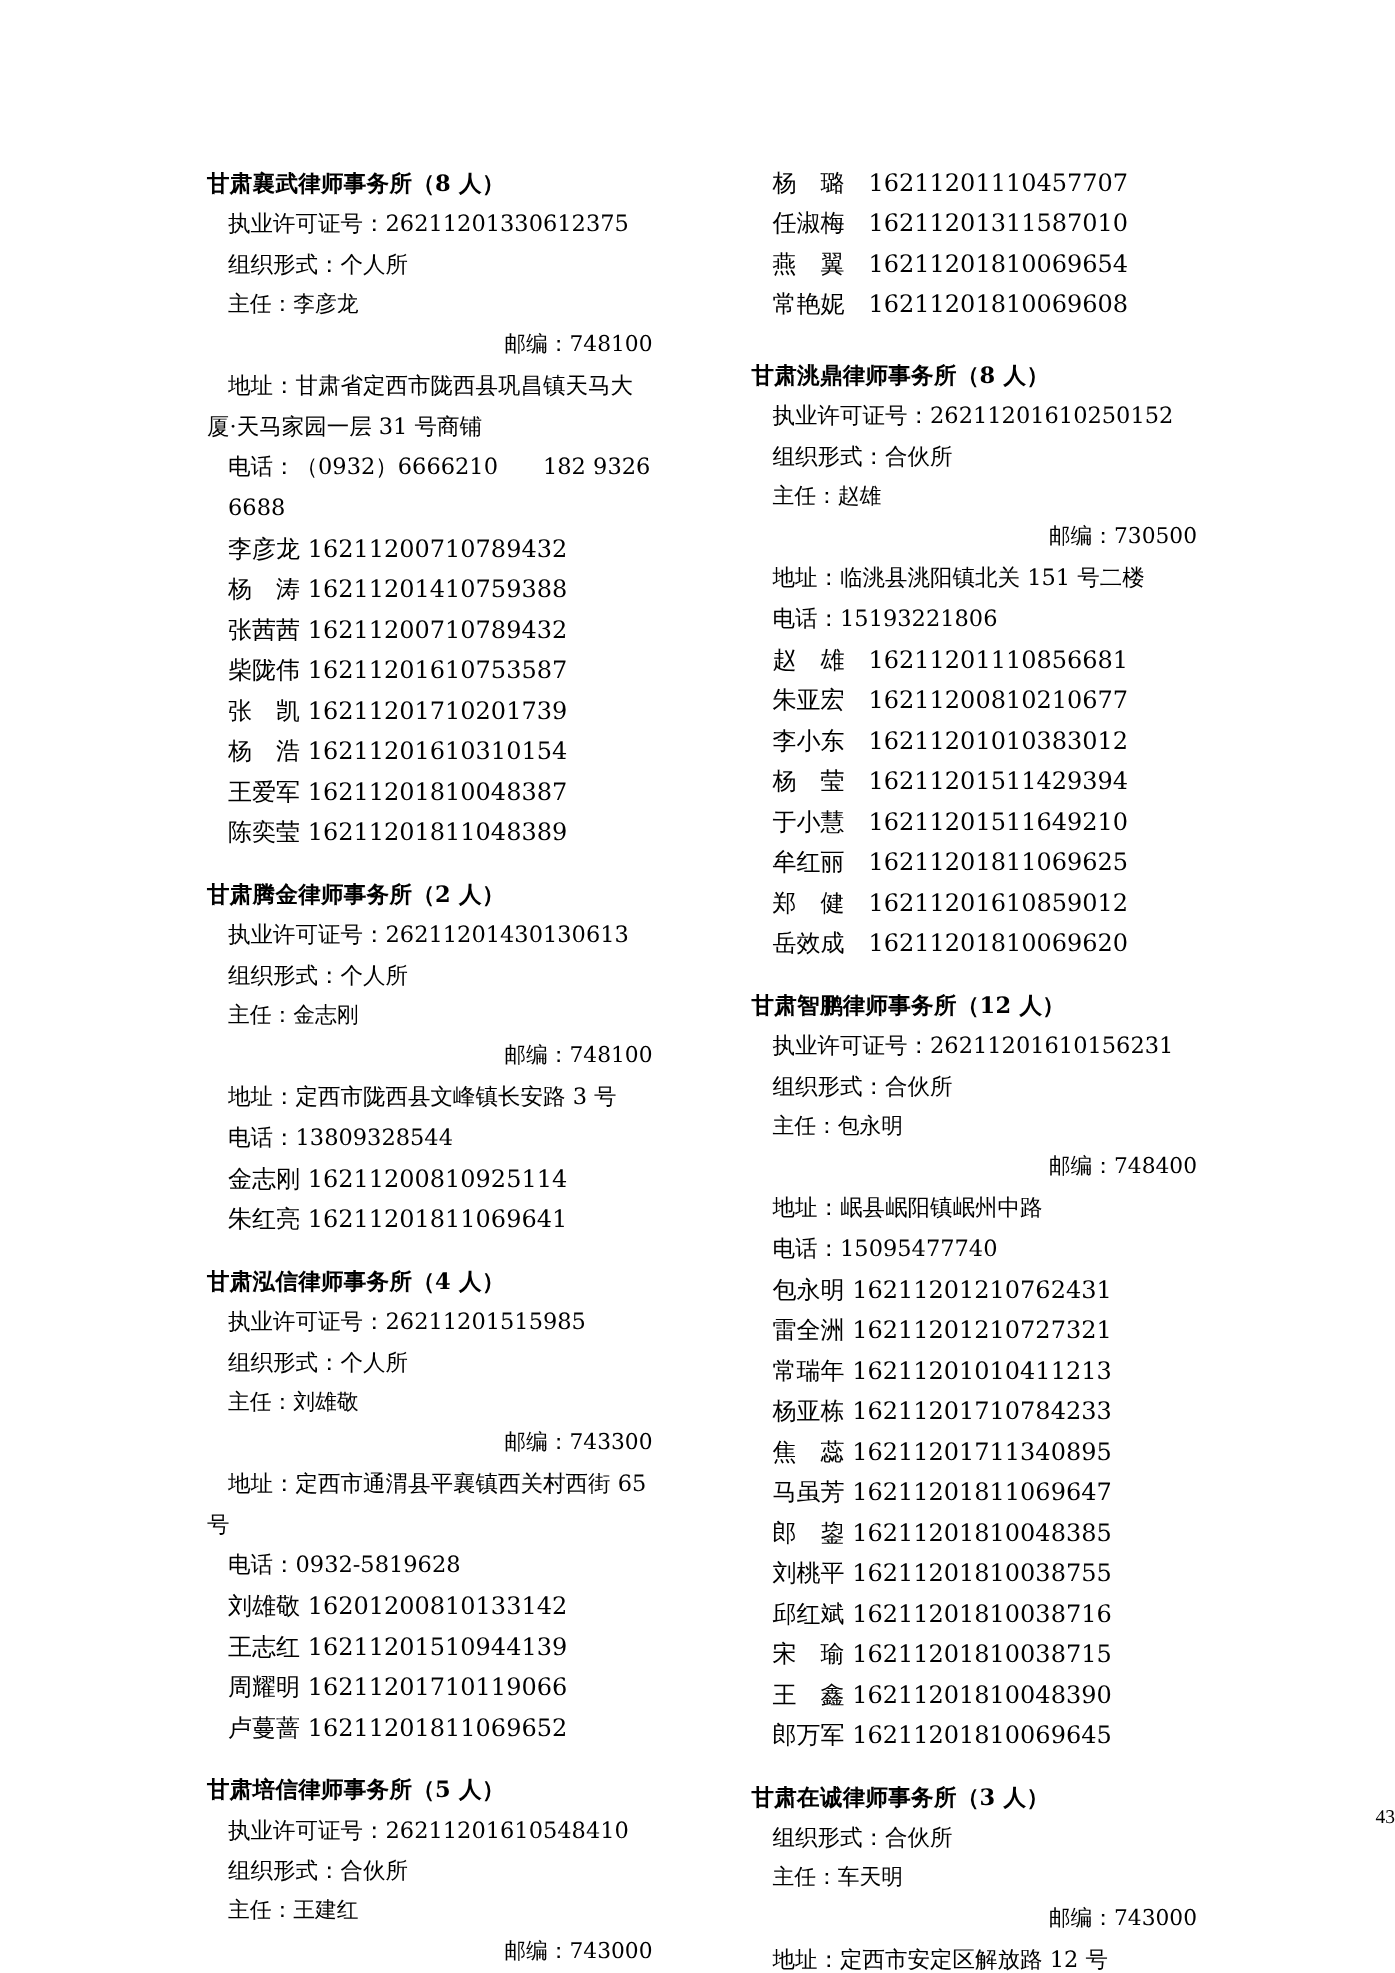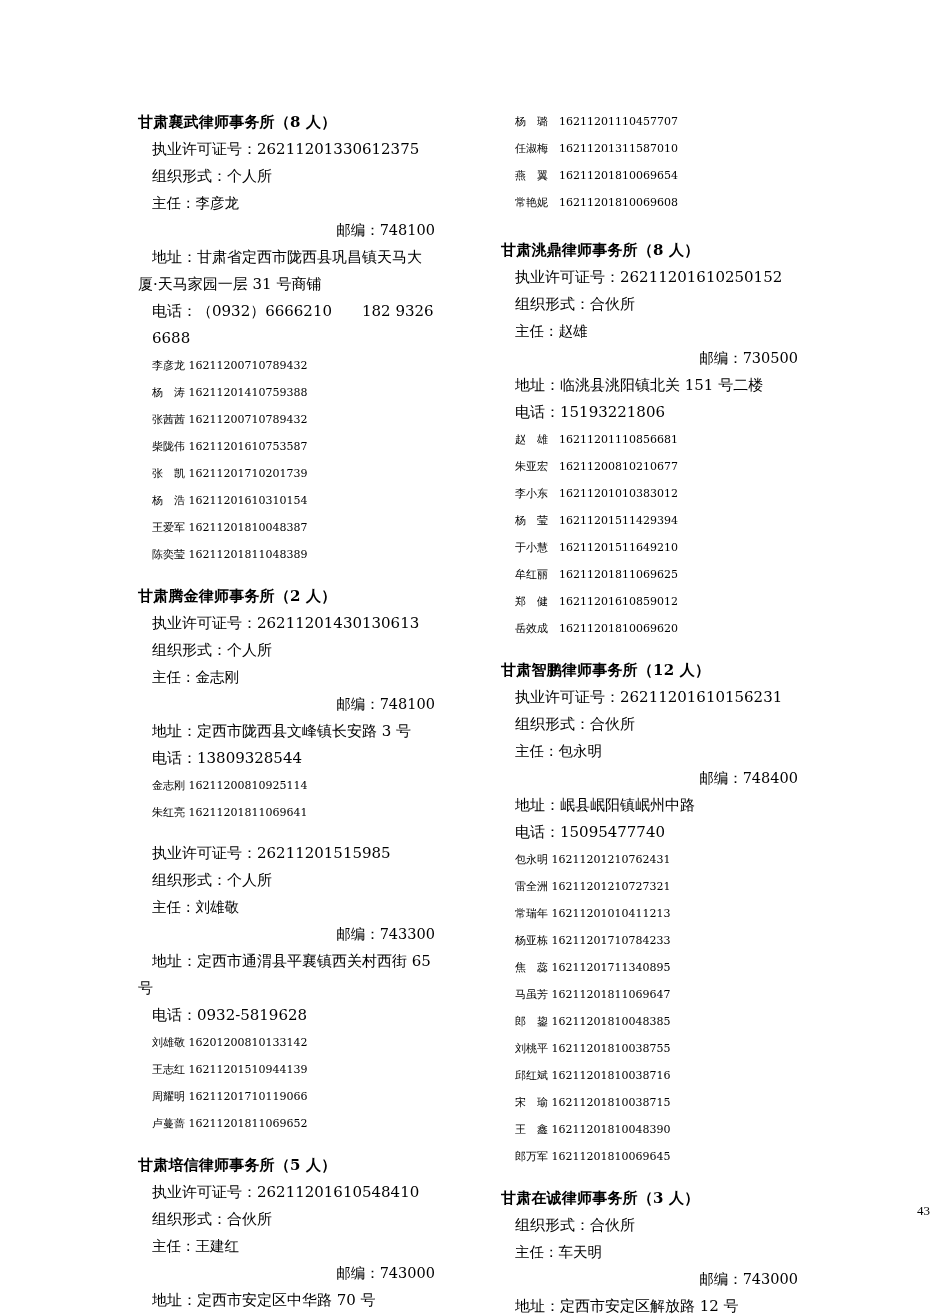--- a/index.html
+++ b/index.html
@@ -66,21 +66,21 @@
     position: absolute;
     bottom: 96px;
     left: 0;
     width: 930px;
     text-align: right;
     font-size: 13px;
     font-family: "Liberation Serif", serif;
   }
   .name-row {
     padding-left: 14px;
-    font-size: 11px;
+    font-size: 16px;
     line-height: 27px;
     white-space: pre;
   }
 </style>
 </head>
 <body>
 
 <div class="page">
 
   <div class="columns">
@@ -120,20 +120,21 @@
         </div>
         <div class="line">地址：定西市陇西县文峰镇长安路 3 号</div>
         <div class="line">电话：13809328544</div>
         <div class="name-row">金志刚 16211200810925114</div>
         <div class="name-row">朱红亮 16211201811069641</div>
       </div>
 
       <div class="spacer-sm"></div>
 
       <div class="firm">
+        <div class="firm-title">甘肃泓信律师事务所（4 人）</div>
         <div class="line">执业许可证号：26211201515985</div>
         <div class="line">组织形式：个人所</div>
         <div class="kv">
           <span class="k1">主任：刘雄敬</span>
           <span class="k2">邮编：743300</span>
         </div>
         <div class="line">地址：定西市通渭县平襄镇西关村西街 65</div>
         <div class="line cont">号</div>
         <div class="line">电话：0932-5819628</div>
         <div class="name-row">刘雄敬 16201200810133142</div>

